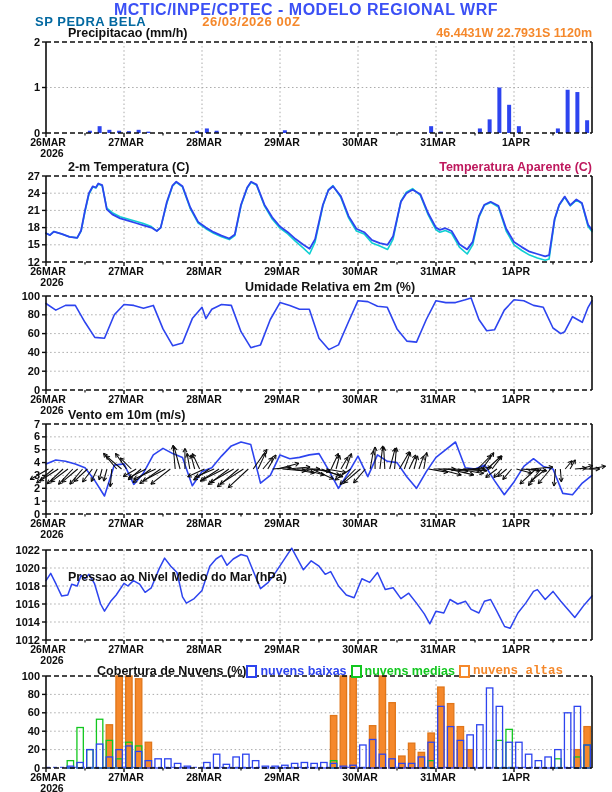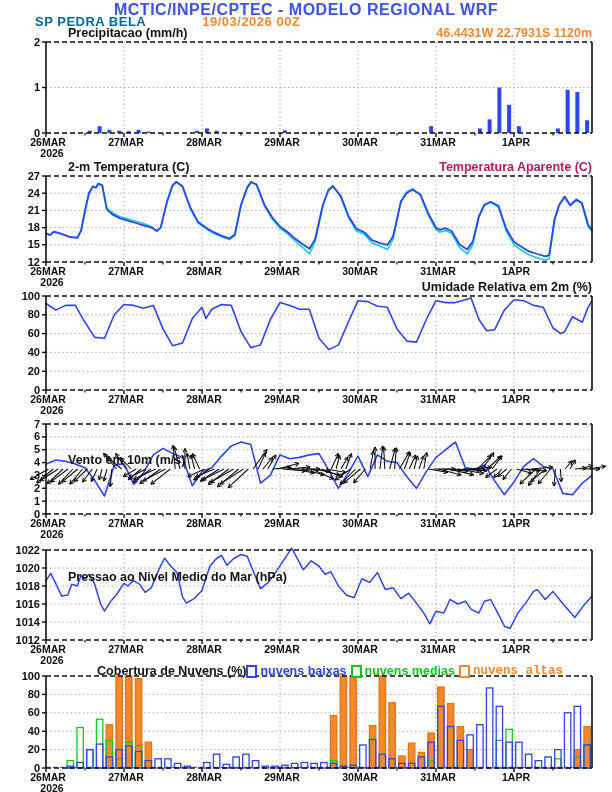--- a/index.html
+++ b/index.html
@@ -758,38 +758,38 @@
       <line x1="241" y1="768" x2="241" y2="770.5" stroke="#0d0d0d" stroke-width="1.2"></line>
       <line x1="319" y1="768" x2="319" y2="770.5" stroke="#0d0d0d" stroke-width="1.2"></line>
       <line x1="397" y1="768" x2="397" y2="770.5" stroke="#0d0d0d" stroke-width="1.2"></line>
       <line x1="475" y1="768" x2="475" y2="770.5" stroke="#0d0d0d" stroke-width="1.2"></line>
       <line x1="553" y1="768" x2="553" y2="770.5" stroke="#0d0d0d" stroke-width="1.2"></line>
     </svg>
 
   <div class="hdr" style="color: rgb(59, 80, 245);">MCTIC/INPE/CPTEC - MODELO REGIONAL WRF</div>
 
   <div class="hdr2">
-    <span style="color: #0369a1;">SP PEDRA BELA</span><span class="run" style="color: rgb(245, 136, 43);">19/03/2026 00Z</span>
+    <span style="color: #0369a1;">SP PEDRA BELA</span><span class="run" style="color: rgb(245, 136, 43);">26/03/2026 00Z</span>
   </div>
 
   <div class="prow" style="top:26px;">
     <span class="ptitle">Precipitacao (mm/h)</span>
     <span style="color: rgb(245, 136, 43);">46.4431W 22.7931S 1120m</span>
   </div>
 
   <div class="prow" style="top:160px;">
     <span class="ptitle">2-m Temperatura (C)</span>
     <span style="color: #be185d;">Temperatura Aparente (C)</span>
   </div>
 
-  <div class="prow" style="top:280px;justify-content:flex-end;">
+  <div class="prow" style="top:280px;justify-content:center;">
     <span class="ptitle">Umidade Relativa em 2m (%)</span>
   </div>
 
-  <div class="prow" style="top:408px;justify-content:flex-start;margin-top:45px;">
+  <div class="prow" style="top:408px;justify-content:flex-start;">
     <span class="ptitle">Vento em 10m (m/s)</span>
   </div>
 
   <div class="prow" style="top:534px;justify-content:flex-start;margin-top:36px;">
     <span class="ptitle">Pressao ao Nivel Medio do Mar (hPa)</span>
   </div>
 
   <div class="prow" style="top:664px;justify-content:center;">
     <span class="ptitle">Cobertura de Nuvens (%)</span>
     <span class="legend">

